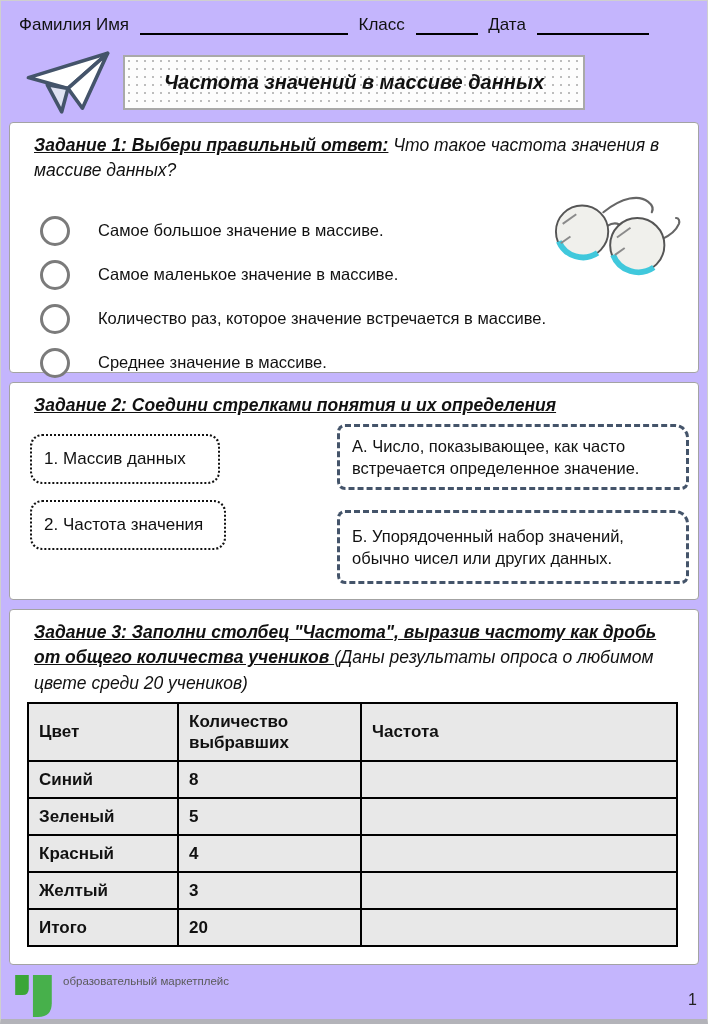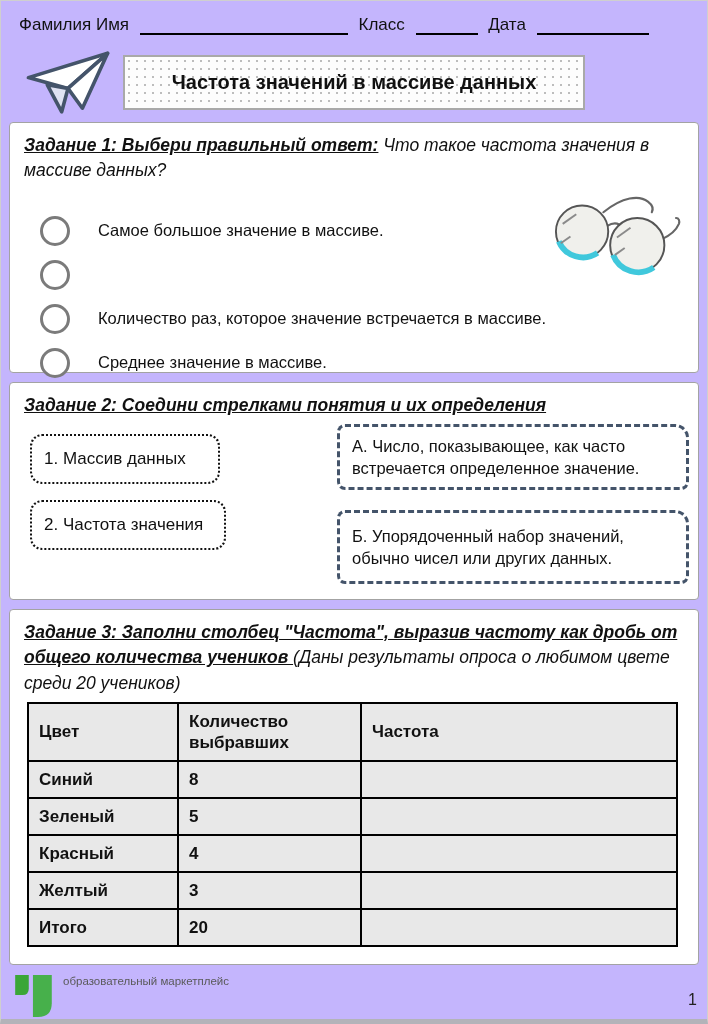--- a/index.html
+++ b/index.html
@@ -31,32 +31,32 @@
   
   .plane-wrap{position:absolute;left:18px;top:46px;width:98px;height:72px;}
   .title-box{
     position:absolute;left:122px;top:54px;width:462px;height:55px;
     border:2px solid #a9a9a9;box-sizing:border-box;
     background-color:#fdfdfd;
     background-image:radial-gradient(#bdbdbd 1px, transparent 1.3px);
     background-size:8px 8px;
     display:flex;align-items:center;justify-content:center;
   }
-  .title-box span{font-size:20px;font-weight:bold;}
+  .title-box span{font-size:20px;font-weight:bold;font-style:italic;}
   
   .task-box{
     position:absolute;left:8px;width:690px;
     border:1px solid #a3a3a3;border-radius:4px;
     box-sizing:border-box;background:#fff;
   }
   #task1{top:121px;height:251px;}
   #task2{top:381px;height:218px;}
   #task3{top:608px;height:356px;}
   .task-heading{
-    margin:10px 14px 0 14px;font-size:17.5px;line-height:1.45;
+    margin:10px 14px 0 24px;font-size:17.5px;line-height:1.45;
     font-style:italic;
   }
   .h-bold{font-weight:bold;text-decoration:underline;}
   .h-rest{font-weight:normal;}
   
   .options{margin:32px 0 0 30px;}
   .option-row{display:flex;align-items:center;margin-bottom:14px;}
   .radio{
     width:30px;height:30px;border:3px solid #7b7b7b;border-radius:50%;
     box-sizing:border-box;flex:0 0 auto;background:#fff;
@@ -133,20 +133,21 @@
     <div class="task-heading">
       <span class="h-bold">Задание 1:  Выбери правильный ответ:</span><span class="h-rest"> Что такое частота значения в массиве данных?</span>
     </div>
     <div class="options">
       <div class="option-row">
         <div class="radio"></div>
         <span class="option-label">Самое большое значение в массиве.</span>
       </div>
       <div class="option-row">
         <div class="radio"></div>
+        <span class="option-label">Самое маленькое значение в массиве.</span>
       </div>
       <div class="option-row">
         <div class="radio"></div>
         <span class="option-label">Количество раз, которое значение встречается в массиве.</span>
       </div>
       <div class="option-row">
         <div class="radio"></div>
         <span class="option-label">Среднее значение в массиве.</span>
       </div>
     </div>

